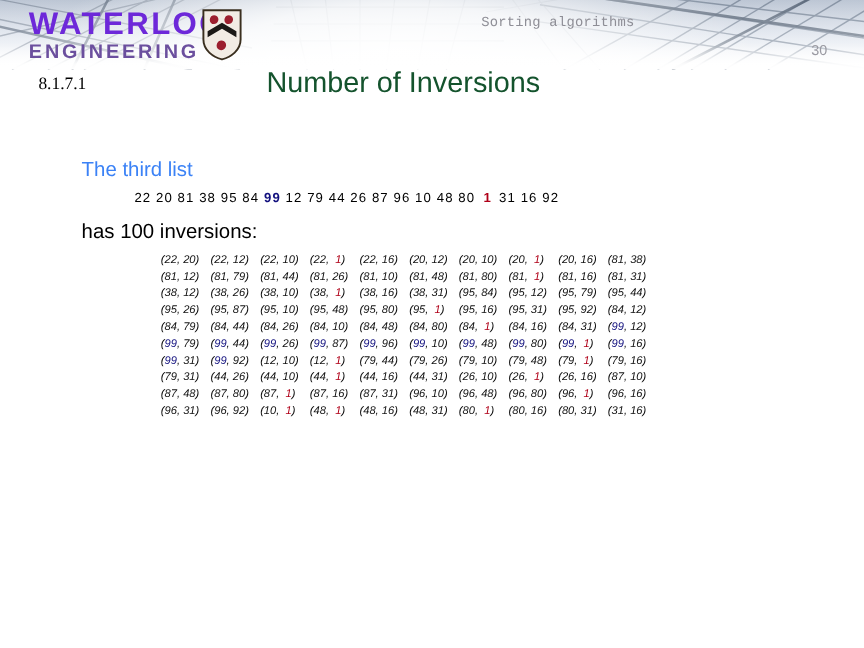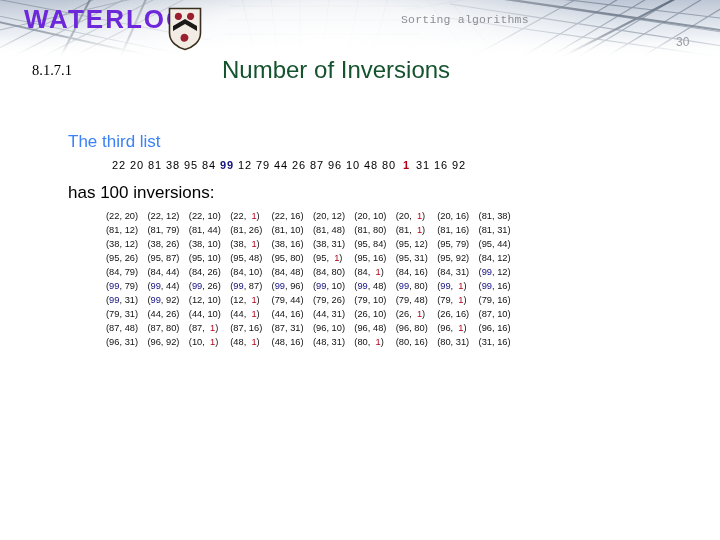--- a/index.html
+++ b/index.html
@@ -130,25 +130,26 @@
   .lead-2 {
     position: absolute;
     left: 68px; top: 183px;
     font-size: 17px;
     color: #000;
   }
 
   
   .pairs {
     position: absolute;
-    left: 106px; top: 209px;
+    left: 134px; top: 209px;
     font-size: 9.3px;
     color: #111;
     line-height: 14.0px;
     white-space: nowrap;
+    font-style: italic;
   }
   .pair-row { display: block; }
   .pair {
     display: inline-block;
     width: 41.4px;
     text-align: left;
   }
   .pair .v-blue { color: #12107e; }
   .pair .v-red  { color: #b00018; }
 </style>
@@ -215,20 +216,21 @@
           <path d="M440 -10 L500 58"></path>
           <path d="M405 10 L520 -10"></path>
       </g>
     </g>
   </svg>
   <div class="banner-fade"></div>
 </div>
 
 <div class="wordmark">
   <div class="wm-waterloo">WATERLOO</div>
+  <div class="wm-engineering">ENGINEERING</div>
 </div>
 
 <svg class="crest" viewBox="0 0 34 44">
   <path d="M1.5 1.5 H32.5 V26 C32.5 35 24.5 40.5 17 42.5 C9.5 40.5 1.5 35 1.5 26 Z" fill="#f2ece4" stroke="#3a2f1f" stroke-width="1.6"></path>
   <path d="M5 19 L17 12 L29 19 L29 24 L17 17 L5 24 Z" fill="#1c1a17"></path>
   <g fill="#9c1f2e">
     <path d="M8 6.5 c2.4 -1.4 5 -0.6 5.8 1.6 c0.6 1.7 -0.2 3.4 -1.4 4.3 c-1.4 1 -3.4 0.9 -4.6 -0.3 c-1.4 -1.3 -1.3 -4 0.2 -5.6 Z"></path>
     <path d="M20.2 6.5 c2.4 -1.4 5 -0.6 5.8 1.6 c0.6 1.7 -0.2 3.4 -1.4 4.3 c-1.4 1 -3.4 0.9 -4.6 -0.3 c-1.4 -1.3 -1.3 -4 0.2 -5.6 Z"></path>
     <path d="M14 27.5 c2.4 -1.6 5.3 -0.7 6.2 1.7 c0.7 1.9 -0.2 3.9 -1.6 4.9 c-1.6 1.1 -3.8 0.9 -5.1 -0.4 c-1.5 -1.5 -1.3 -4.5 0.5 -6.2 Z"></path>
   </g>

